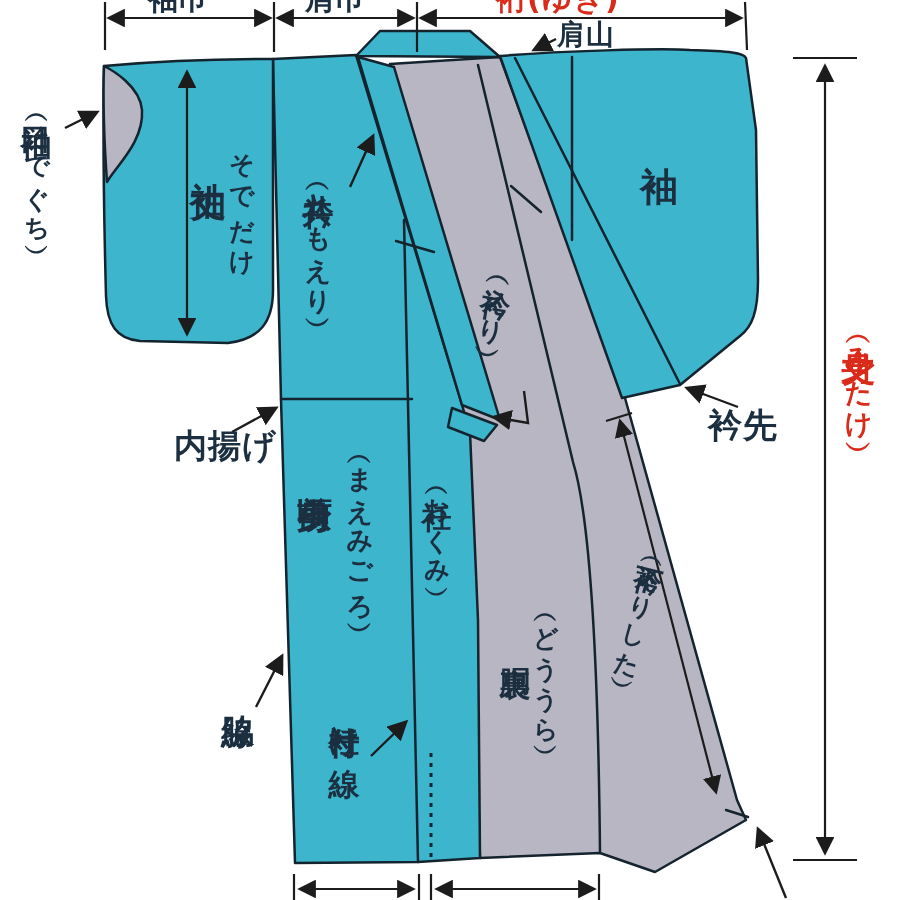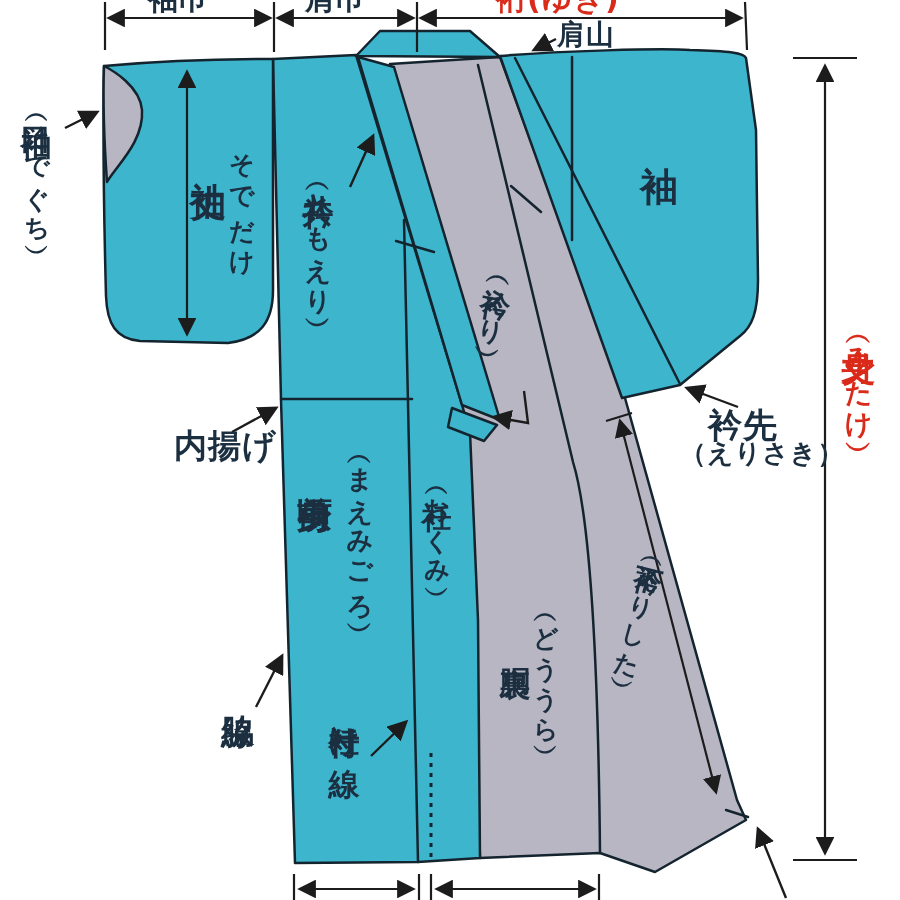--- a/index.html
+++ b/index.html
@@ -111,21 +111,20 @@
 
 <div class="lbl v" style="left:302px;top:170px;font-size:31px;"><span class="big">共衿</span><span class="kana" style="font-size:26px;">（ともえり）</span></div>
 
 <div class="lbl h" style="left:640px;top:168px;font-size:38px;">袖</div>
 
 <div class="lbl v" style="left:486px;top:264px;font-size:30px;transform:rotate(9deg);transform-origin:top left;"><span class="big">衿</span><span class="kana" style="font-size:26px;">（えり）</span></div>
 
 <div class="lbl v red" style="left:840px;top:322px;font-size:34px;"><span class="big">身丈</span><span class="kana" style="font-size:27px;">（みたけ）</span></div>
 
 <div class="lbl h" style="left:708px;top:408px;font-size:34px;">衿先</div>
-<div class="lbl h" style="left:680px;top:440px;font-size:26px;">（えりさき）</div>
 
 <div class="lbl h" style="left:160px;top:429px;font-size:33px;margin-left:14px;">内揚げ</div>
 
 <div class="lbl v" style="left:346px;top:447px;font-size:26px;">（まえみごろ）</div>
 <div class="lbl v" style="left:296px;top:468px;font-size:35px;">前身頃</div>
 
 <div class="lbl v" style="left:421px;top:477px;font-size:30px;"><span class="big">衽</span><span class="kana" style="font-size:25px;">（おくみ）</span></div>
 
 <div class="lbl v" style="left:642px;top:542px;font-size:28px;transform:rotate(14deg);transform-origin:top left;"><span class="big">衿下</span><span class="kana" style="font-size:24px;">（えりした）</span></div>
 

